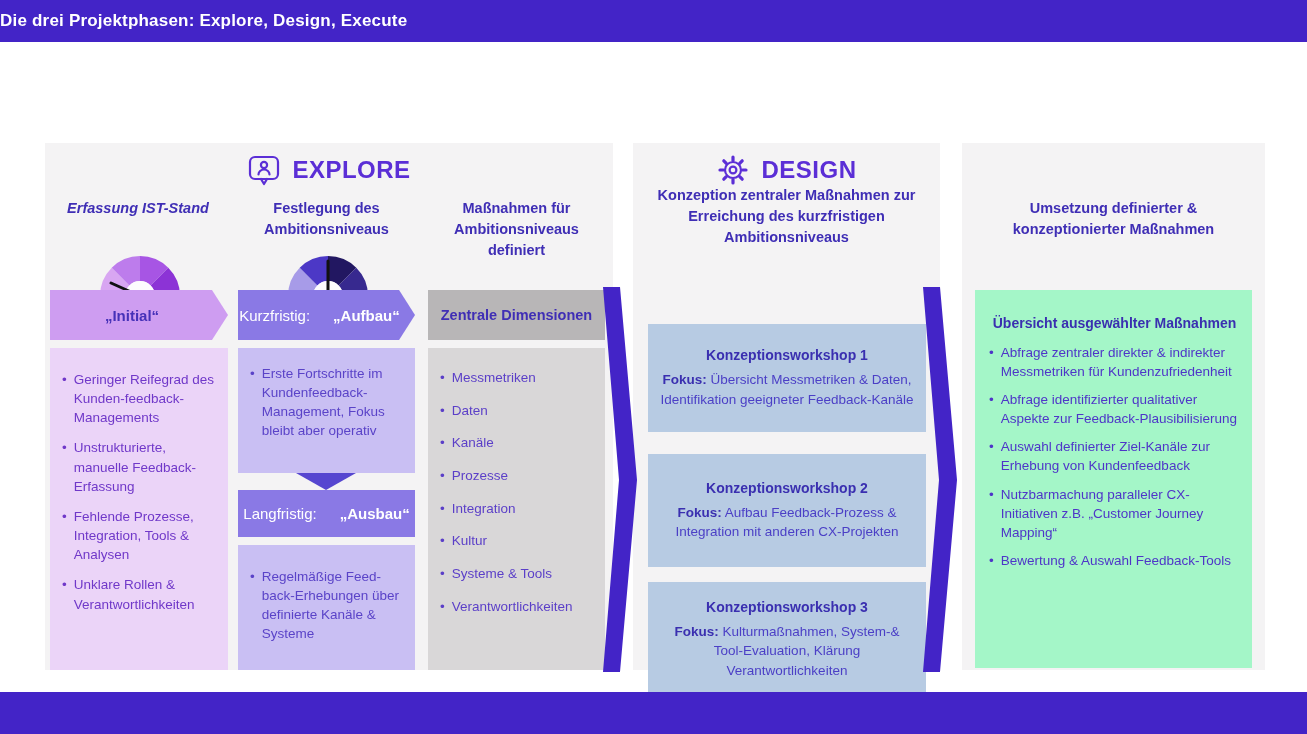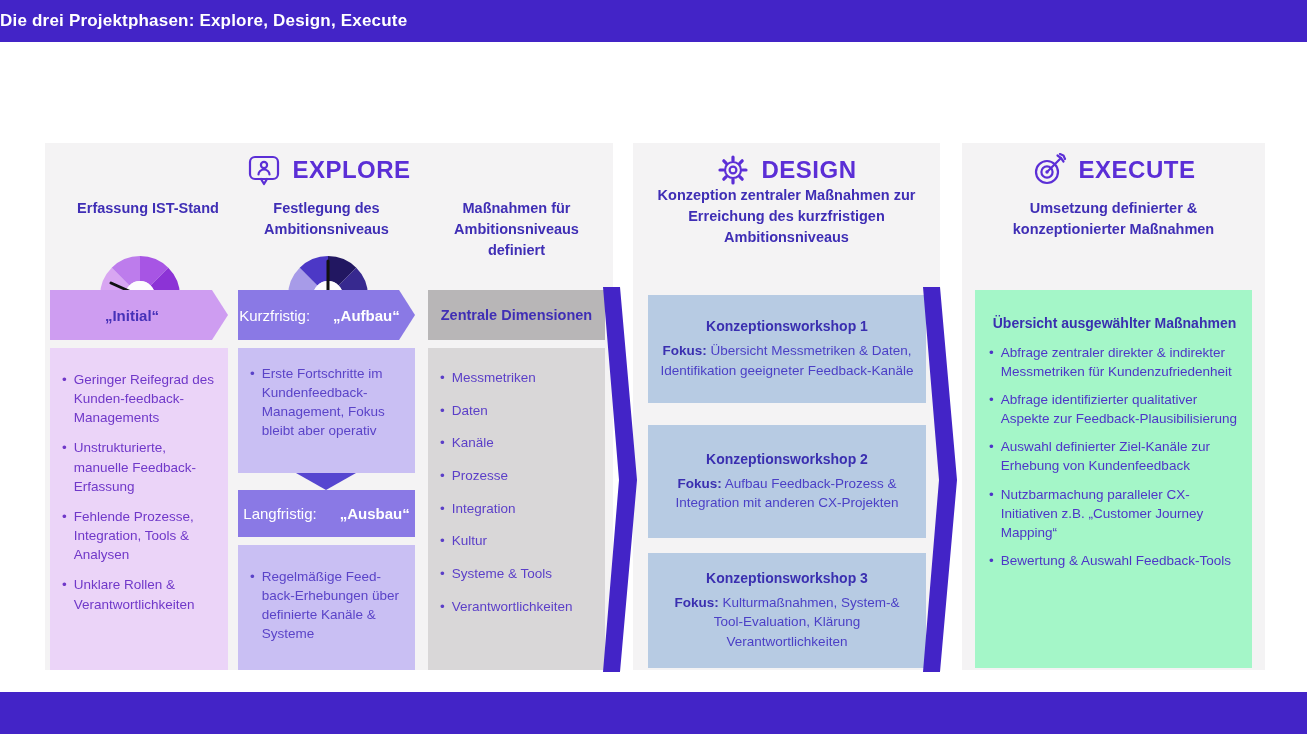--- a/index.html
+++ b/index.html
@@ -18,21 +18,21 @@
   #panel-explore{left:45px;width:568px;}
   #panel-design{left:633px;width:307px;}
   #panel-execute{left:962px;width:303px;}
 
   .phase-head{position:absolute;top:10px;left:0;right:0;display:flex;align-items:center;justify-content:center;gap:11px;}
   .phase-head .phase-title{font-size:24px;font-weight:bold;color:#5B2ED6;letter-spacing:.5px;}
 
   .col-head,.panel-sub{position:absolute;font-weight:bold;font-size:14.5px;color:#3F2EB5;text-align:center;line-height:1.45;}
 
   
-  #head-col1{left:14px;top:55px;width:178px;}
+  #head-col1{left:4px;top:55px;width:178px;font-style:italic;}
   #head-col2{left:193px;top:55px;width:177px;}
   #head-col3{left:383px;top:55px;width:177px;}
 
   .gauge{position:absolute;top:109px;z-index:1;}
   #gauge-initial{left:50px;}
   #gauge-aufbau{left:238px;}
 
   .badge{position:absolute;height:50px;display:flex;align-items:center;justify-content:center;
          font-size:15px;font-weight:bold;z-index:2;text-align:center;}
   .badge .lbl{font-weight:normal;margin-right:23px;}
@@ -51,21 +51,21 @@
 
   .bullet{display:flex;gap:7px;margin-bottom:11px;}
   .bullet .dot{flex:0 0 auto;}
 
   .down-triangle{position:absolute;left:251px;top:330px;width:0;height:0;z-index:2;
     border-left:30px solid transparent;border-right:30px solid transparent;border-top:17px solid #5646D0;}
 
   
   #sub-design{left:10px;top:42px;width:287px;}
   .workshop{position:absolute;left:15px;width:278px;background:#B7CBE3;box-sizing:border-box;
-            display:flex;flex-direction:column;align-items:center;justify-content:center;padding:8px 12px;}
+            display:flex;flex-direction:column;align-items:center;justify-content:center;padding:8px 12px;margin-top:29px;}
   #ws1{top:152px;height:108px;}
   #ws2{top:282px;height:113px;}
   #ws3{top:410px;height:115px;}
   .ws-title{font-weight:bold;color:#3A2FB0;font-size:14px;margin-bottom:7px;text-align:center;}
   .ws-text{color:#4B3FC6;font-size:13.5px;text-align:center;line-height:1.42;}
   .ws-text b{color:#3A2FB0;}
 
   
   #sub-execute{left:13px;top:55px;width:277px;}
   .green-box{position:absolute;left:13px;top:147px;width:277px;height:378px;background:#A4F6C8;
@@ -244,33 +244,20 @@
     <div class="workshop" id="ws3">
       <div class="ws-title">Konzeptionsworkshop 3</div>
       <div class="ws-text">
         <b>Fokus:</b>
         <span>Kulturmaßnahmen, System-&amp; Tool-Evaluation, Klärung Verantwortlichkeiten</span>
       </div>
     </div>
   </section>
 
   <section class="panel" id="panel-execute">
-    <div class="phase-head">
-      <svg width="36" height="34" viewBox="0 0 36 34">
-        <g stroke="#5B2ED6" stroke-width="2.2" fill="none" stroke-linecap="round">
-          <circle cx="15" cy="19" r="11"></circle>
-          <circle cx="15" cy="19" r="5.6"></circle>
-          <circle cx="15" cy="19" r="1.7" fill="#5B2ED6" stroke="none"></circle>
-          <line x1="15" y1="19" x2="29" y2="5"></line>
-          <path d="M25.5,2.5 L29,5 L31.5,8.5"></path>
-          <path d="M28,1 L31.5,2.5 L33,6"></path>
-        </g>
-      </svg>
-      <span class="phase-title">EXECUTE</span>
-    </div>
     <div class="panel-sub" id="sub-execute">Umsetzung definierter &amp; konzeptionierter Maßnahmen</div>
 
     <div class="green-box">
       <div class="green-title">Übersicht ausgewählter Maßnahmen</div>
       <div>
           <div class="bullet">
             <span class="dot">•</span>
             <span>Abfrage zentraler direkter &amp; indirekter Messmetriken für Kundenzufriedenheit</span>
           </div>
           <div class="bullet">

